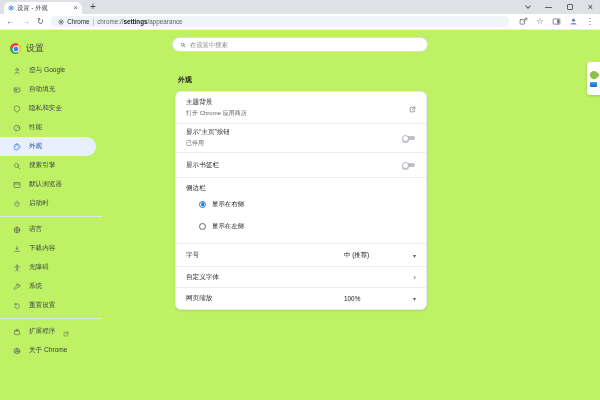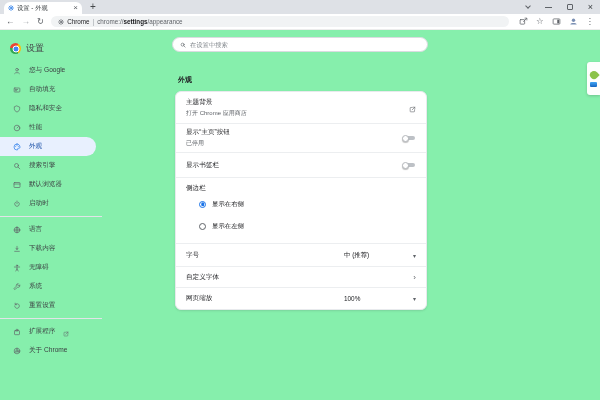--- a/index.html
+++ b/index.html
@@ -25,21 +25,21 @@
   .omnibox{height:11px;flex:1;background:#f1f3f4;border-radius:6px;display:flex;align-items:center;gap:3px;padding:0 7px;font-size:6.3px;white-space:nowrap;overflow:hidden;}
   .omni-site{color:#202124;}
   .omni-sep{color:#9aa0a6;}
   .omni-url{color:#5f6368;}
   .omni-bold{color:#202124;font-weight:700;}
   .tool-right{display:flex;align-items:center;gap:8px;margin-left:3px;}
   .tglyph{font-size:8.5px;color:#5f6368;line-height:1;}
   .ticon svg{width:9px;height:9px;display:block;}
 
   
-  .page{position:absolute;top:30px;left:0;right:0;bottom:0;background:#86efac;}
+  .page{position:absolute;top:30px;left:0;right:0;bottom:0;background:#bef264;}
   .slogo{position:absolute;left:10px;top:13px;width:11px;height:11px;border-radius:50%;background:conic-gradient(from 150deg,#34a853 0 120deg,#ea4335 0 240deg,#fbbc05 0 360deg);}
   .slogo::after{content:"";position:absolute;left:50%;top:50%;width:5px;height:5px;transform:translate(-50%,-50%);background:#4285f4;border:1px solid #fff;border-radius:50%;}
   .stitle{position:absolute;left:26px;top:12px;font-size:9px;color:#44474a;}
   .ssearch{position:absolute;left:172px;top:7px;width:256px;height:15px;border:1px solid #dadce0;border-radius:8px;display:flex;align-items:center;gap:4px;padding:0 7px;background:#fff;}
   .ssearch svg{width:6px;height:6px;}
   .ssearch input{border:0;outline:0;background:transparent;flex:1;font-size:6.3px;color:#202124;font-family:inherit;}
   .ssearch input::placeholder{color:#80868b;}
 
   
   .nav{position:absolute;left:0;top:31px;width:165px;}

